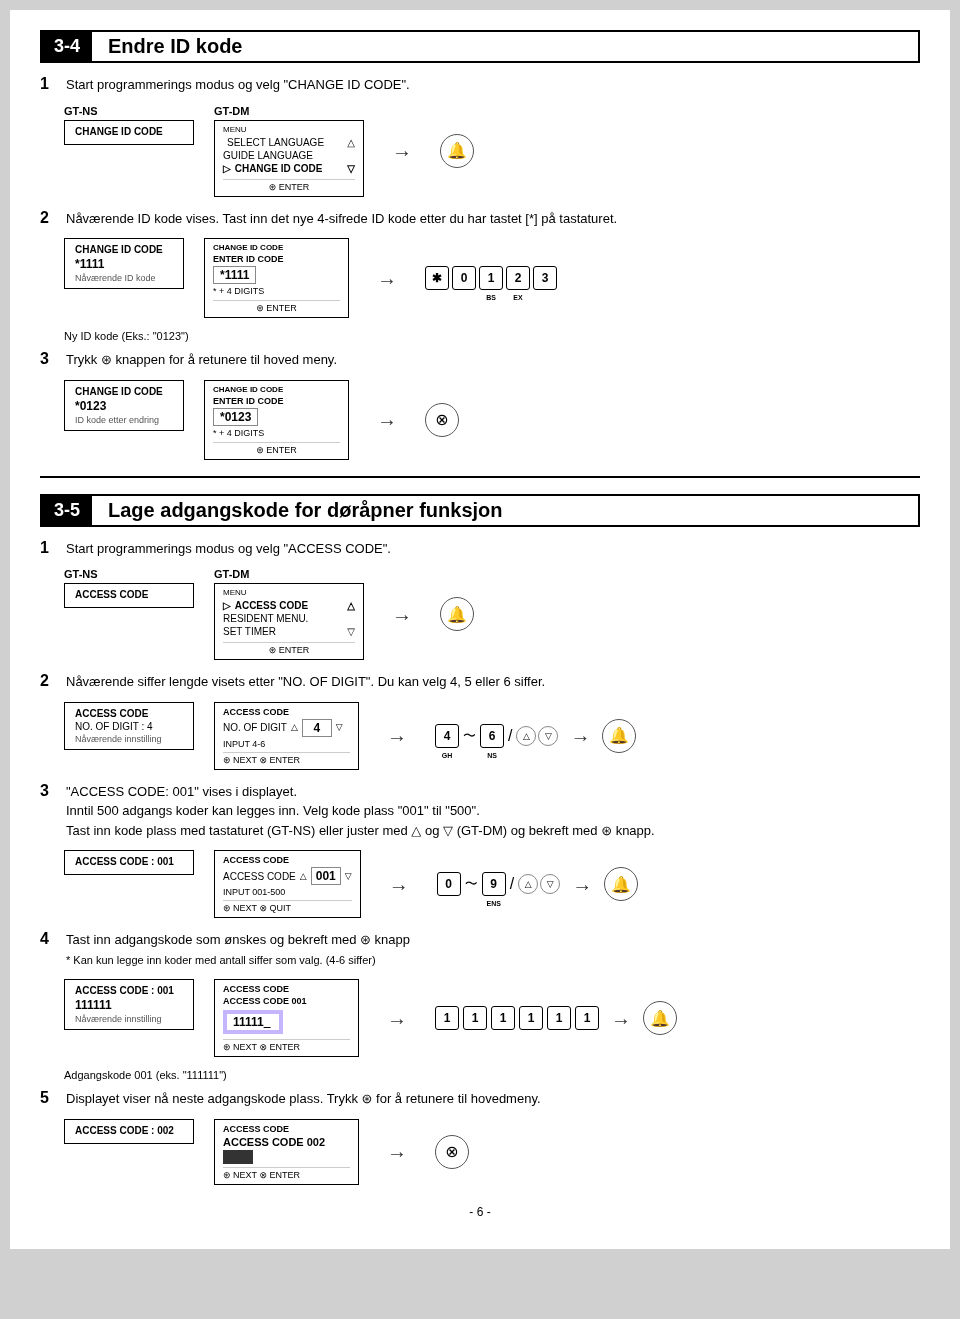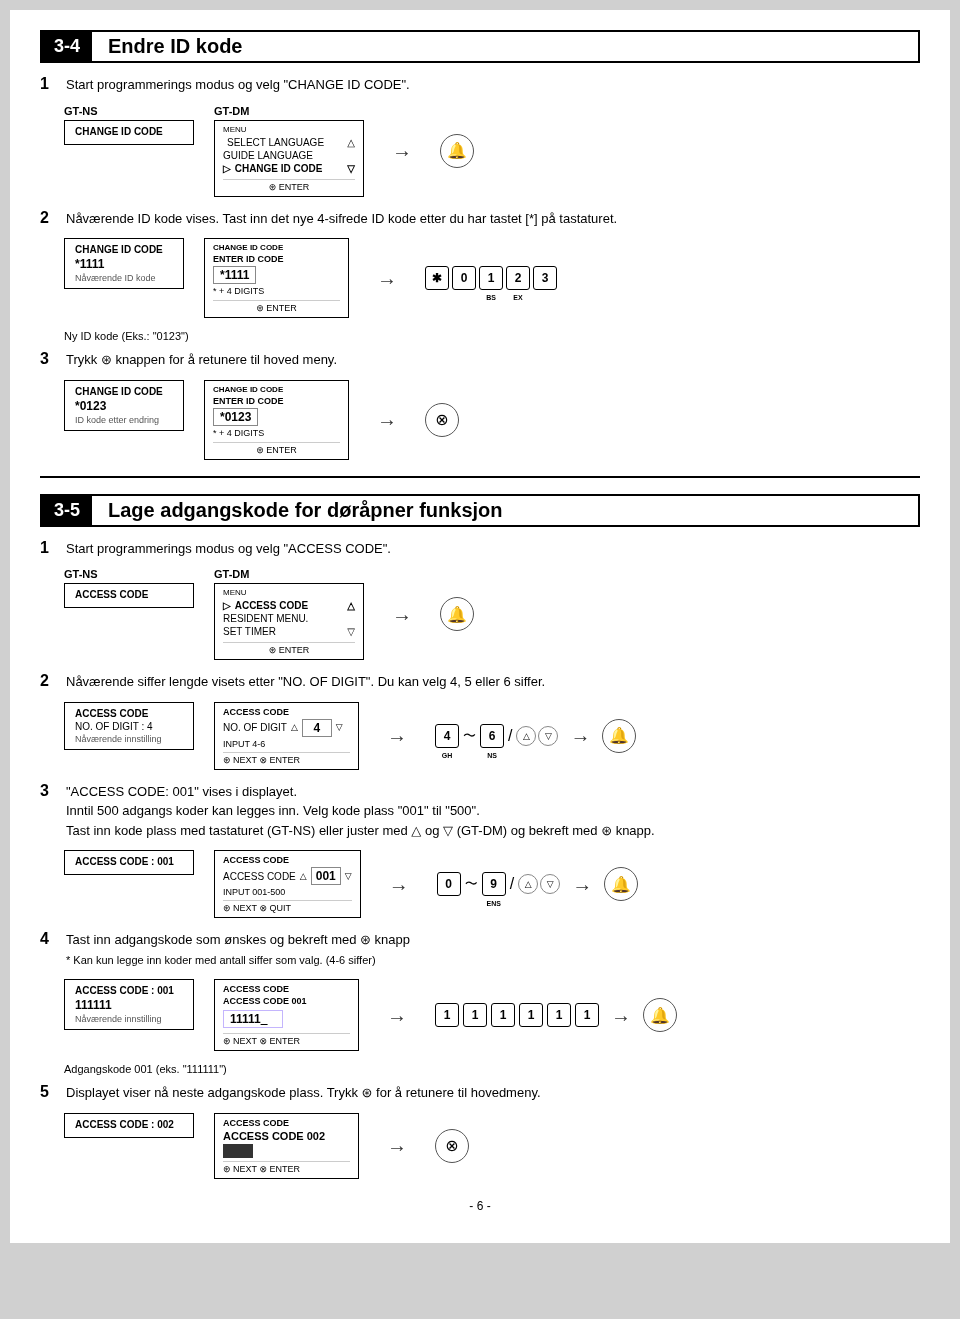--- a/index.html
+++ b/index.html
@@ -550,21 +550,21 @@
       <div class="gt-ns-box" style="min-width:130px;">
         <div class="box-title">ACCESS CODE : 001</div>
         <div style="font-size:12px;font-weight:bold;">111111</div>
         <div style="font-size:9px;color:#555;margin-top:2px;">Nåværende innstilling</div>
       </div>
     </div>
     <div class="device-col">
       <div class="gtdm-acc">
         <div class="ga-title">ACCESS CODE</div>
         <div style="font-size:9px;font-weight:bold;margin-bottom:2px;">ACCESS CODE  001</div>
-        <div style="font-size:12px;font-weight:bold;border:1px solid #c4b5fd;display:inline-block;padding:1px 6px;margin:2px 0;min-width:60px;">11111<span style="text-decoration:underline;">_</span></div>
+        <div style="font-size:12px;font-weight:bold;border:4px solid #c4b5fd;display:inline-block;padding:1px 6px;margin:2px 0;min-width:60px;">11111<span style="text-decoration:underline;">_</span></div>
         <div class="ga-enter">
           <span>⊛</span> NEXT
           <span>⊗</span>
           <span>ENTER</span>
         </div>
       </div>
     </div>
     <div class="arrow">→</div>
 
     <div class="key-sequence">

